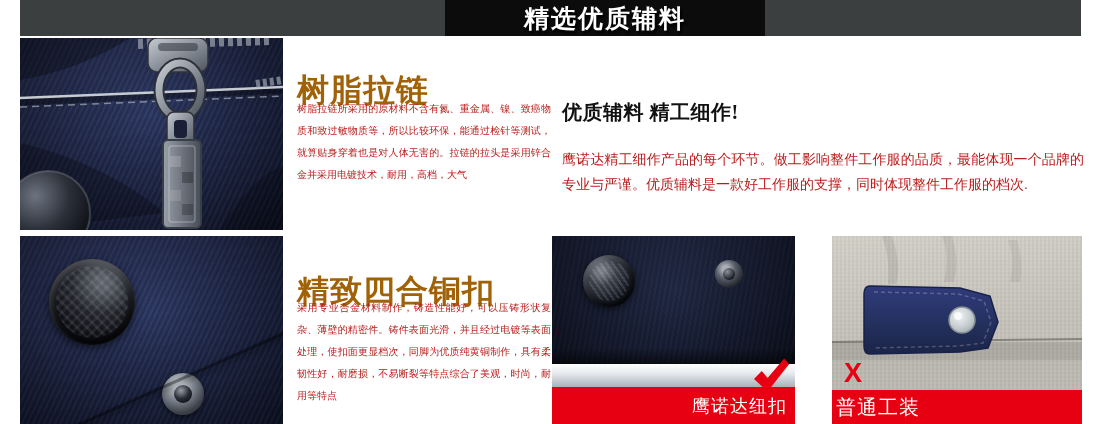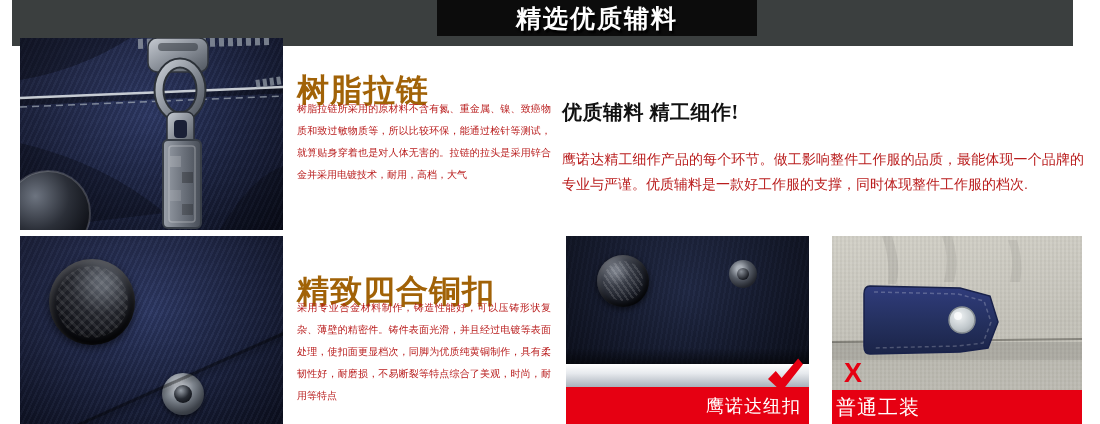--- a/index.html
+++ b/index.html
@@ -1,35 +1,35 @@
 <!DOCTYPE html>
 <html><head>
 <meta charset="utf-8">
 <style>
   html,body{margin:0;padding:0;background:#fff;}
   .canvas{position:relative;width:1100px;height:424px;background:#ffffff;overflow:hidden;
           font-family:"Liberation Sans","DejaVu Sans",sans-serif;}
 
   
-  .header-bar{position:absolute;left:12px;top:0;width:1061px;height:46px;background:#3b3f3f;}
+  .header-bar{position:absolute;left:20px;top:0;width:1061px;height:36px;background:#3b3f3f;}
   .header-band{position:absolute;left:425px;top:0;width:320px;height:36px;background:#0c0c0c;
                display:flex;align-items:center;justify-content:center;}
   .header-title{color:#ffffff;font-size:25px;font-weight:bold;letter-spacing:2px;
                 text-shadow:2px 3px 2px rgba(0,0,0,0.9);white-space:nowrap;}
 
   
   .photo{position:absolute;overflow:hidden;}
   .navy-bg{background:
       radial-gradient(ellipse at 50% 40%, rgba(80,100,160,0.22), rgba(0,0,0,0.5) 95%),
       repeating-linear-gradient(115deg, rgba(130,150,210,0.13) 0 2px, rgba(0,0,0,0) 2px 5px),
       linear-gradient(150deg,#2a3158,#1c2344 55%,#161c38);}
   .dark-navy-bg{background:
       radial-gradient(ellipse at 50% 30%, rgba(60,75,120,0.22), rgba(0,0,0,0.55) 95%),
       repeating-linear-gradient(100deg, rgba(120,140,200,0.07) 0 2px, rgba(0,0,0,0) 2px 5px),
-      linear-gradient(170deg,#1b2138,#12172a 60%,#0e1322); margin-left: 14px;}
+      linear-gradient(170deg,#1b2138,#12172a 60%,#0e1322);}
   .gray-bg{background:
       repeating-linear-gradient(0deg, rgba(255,255,255,0.06) 0 2px, rgba(0,0,0,0) 2px 4px),
       repeating-linear-gradient(90deg, rgba(0,0,0,0.04) 0 2px, rgba(0,0,0,0) 2px 4px),
       linear-gradient(175deg,#d2d0c7,#c3c1b8 50%,#cac8bf);}
 
   .photo-zipper{left:20px;top:38px;width:263px;height:192px;}
   .photo-bigbutton{left:20px;top:236px;width:263px;height:188px;}
   .photo-good{left:552px;top:236px;width:243px;height:188px;}
   .photo-bad{left:832px;top:236px;width:250px;height:188px;}
 

